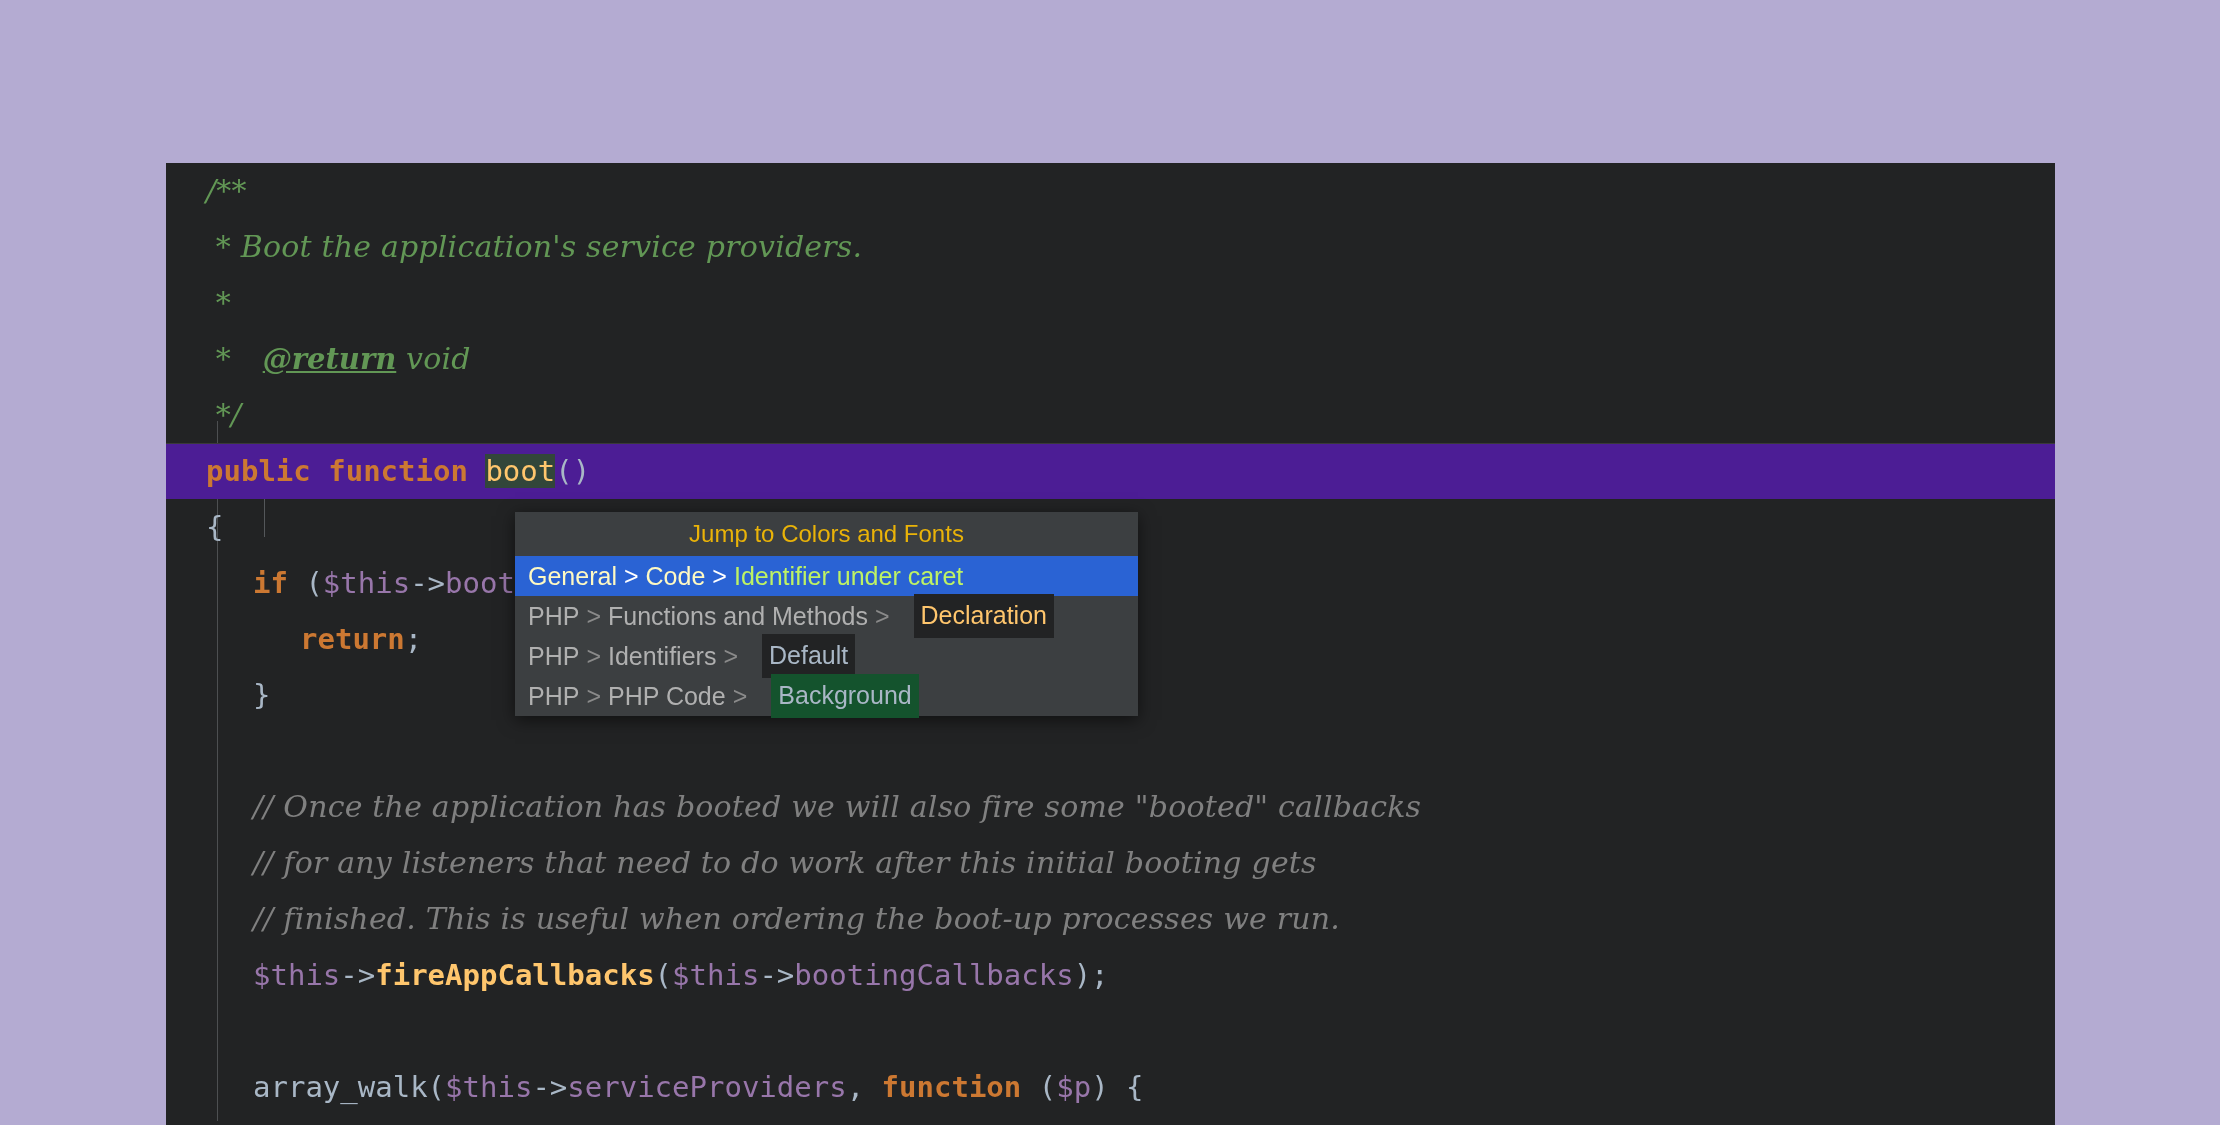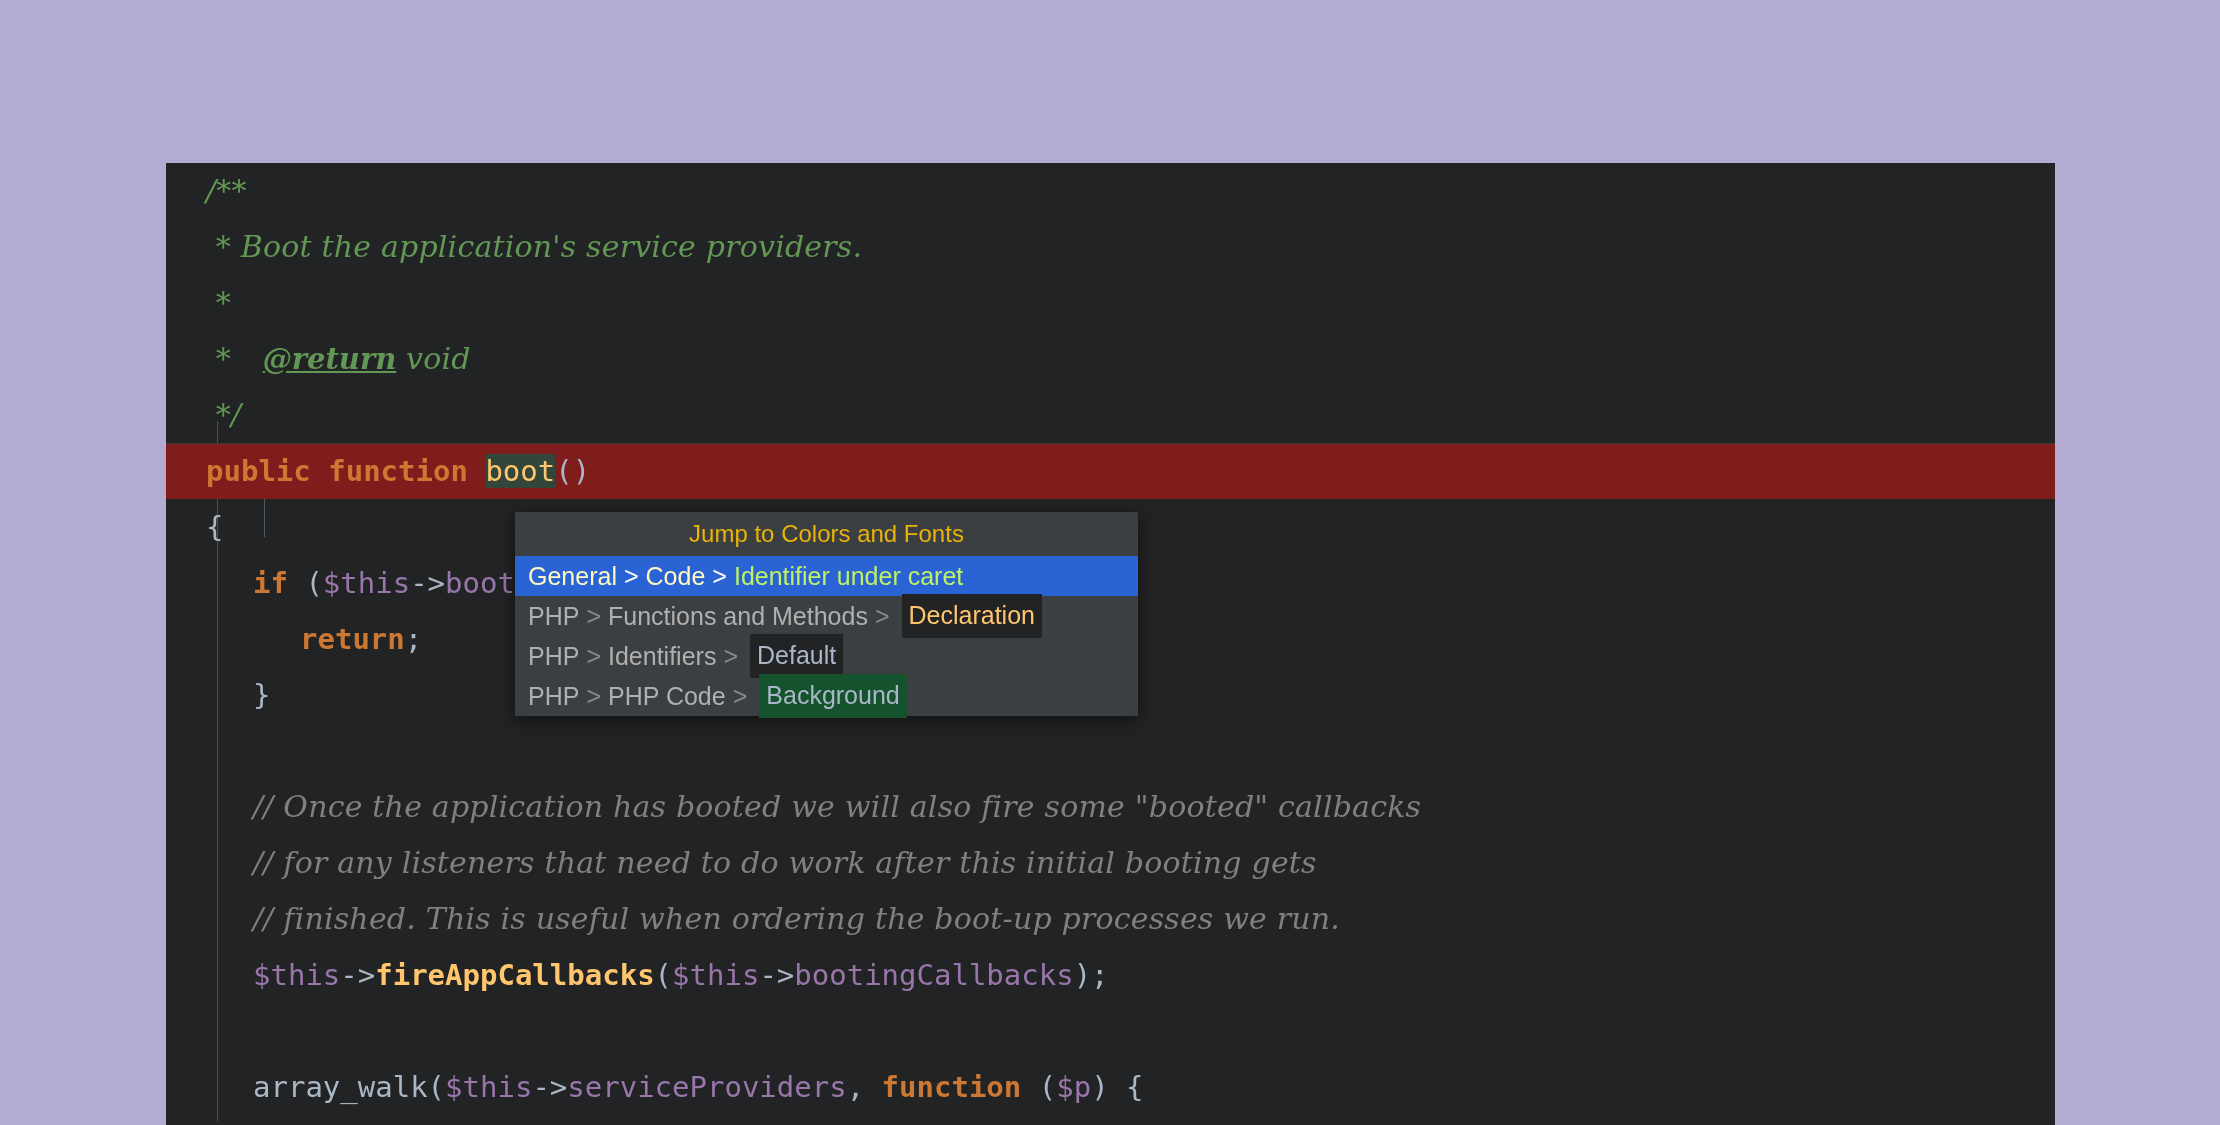--- a/index.html
+++ b/index.html
@@ -56,21 +56,21 @@
     padding-left: 0;
   }
   .line-inner {
     position: relative;
     display: inline-block;
     white-space: pre;
   }
 
   
   .line.caret-line {
-    background: #7f1d1d;
+    background: #4c1d95;
   }
   .line.caret-line::before {
     content: "";
     position: absolute;
     left: 0; right: 0; top: 0;
     height: 1px;
     background: #3a3a3a;
   }
 
   
@@ -172,21 +172,21 @@
   .popup-item .sep {
     color: #8a8a8a;
     padding: 0 7px;
   }
   .popup-item.selected .sep {
     color: #ffffff;
     padding: 0 7px;
   }
   .popup-item .leaf {
     padding: 1px 7px 3px 7px;
-    margin-left: 5px;
+    margin-left: 17px;
   }
   .popup-item.selected .leaf {
     background: transparent;
     margin-left: 0;
     color: #bef264;
     padding: 0;
   }
   .leaf-declaration {
     background: #222324;
     color: #ffc66d;

